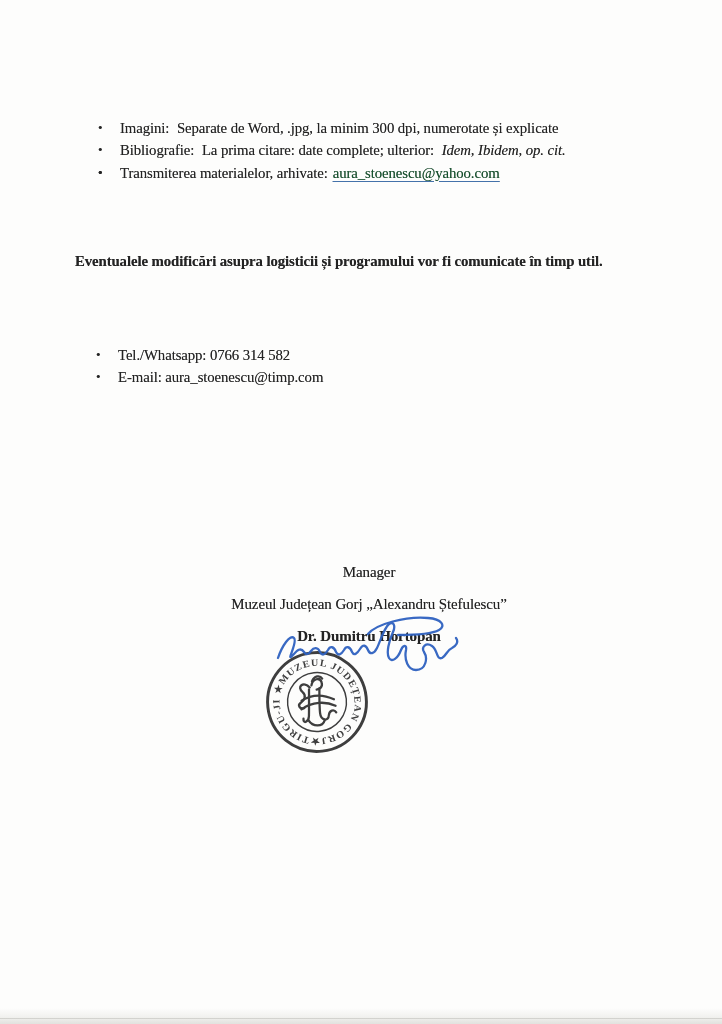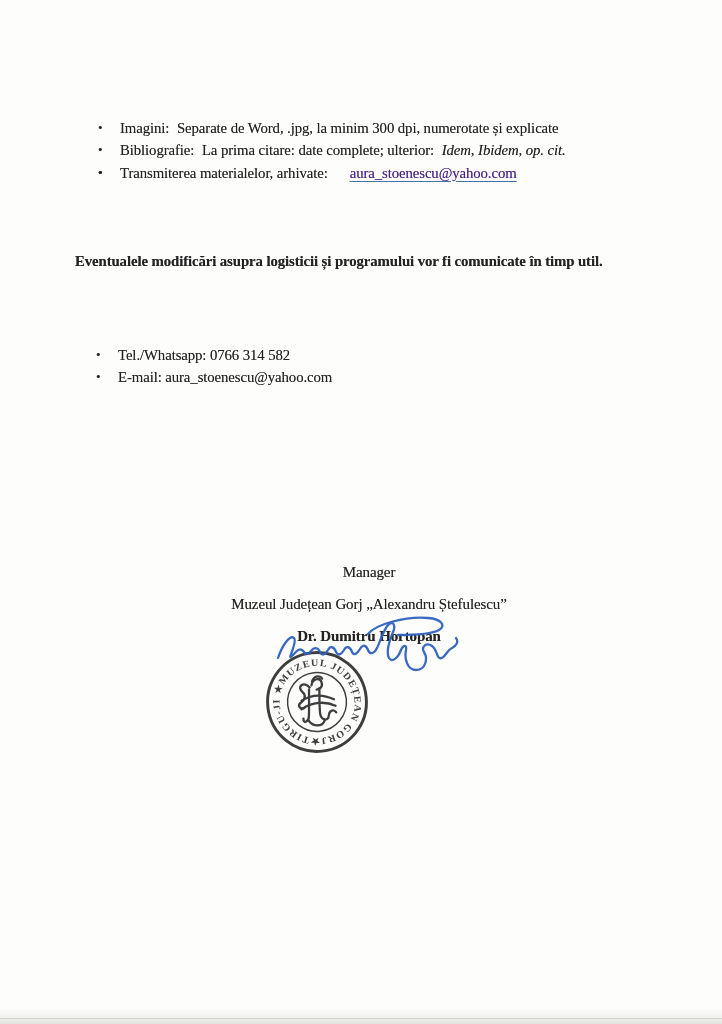--- a/index.html
+++ b/index.html
@@ -26,25 +26,25 @@
   ul.blist li { position: relative; padding-left: 24px; white-space: nowrap; }
   ul.blist li .dot {
     position: absolute; left: 2px; top: 0;
     font-size: 13px;
   }
   .b { font-weight: normal; }
   .it { font-style: italic; margin-left: 4px; }
   .gap { margin-left: 4px; }
 
   a.maillink {
-    color: #4c1d95;
+    color: #14532d;
     text-decoration: underline;
     text-decoration-color: #4472aa;
     text-underline-offset: 3px;
-    margin-left: 22px;
+    margin-left: 5px;
   }
 
   .list-top  { top: 117px; left: 96px; }
   .list-contact { top: 344px; left: 94px; }
 
   p.line {
     position: absolute; margin: 0;
     font-size: 14.8px; line-height: 20px; white-space: nowrap;
   }
   .notice    { top: 251px; left: 75px; font-weight: bold; }
@@ -119,21 +119,21 @@
   <p class="line notice txt">Eventualele modificări asupra logisticii și programului vor fi comunicate în timp util.</p>
 
 
   <ul class="blist list-contact txt">
     <li>
       <span class="dot">•</span>
       <span>Tel./Whatsapp: 0766 314 582</span>
     </li>
     <li>
       <span class="dot">•</span>
-      <span>E-mail: aura_stoenescu@yahoo.com</span>
+      <span>E-mail: aura_stoenescu@timp.com</span>
     </li>
   </ul>
 
   <p class="centerline role-line txt">Manager</p>
   <p class="centerline org-line txt">Muzeul Județean Gorj „Alexandru Ștefulescu”</p>
   <p class="centerline name-line txt">Dr. Dumitru Hortopan</p>
 
   <svg class="stamp" viewBox="0 0 120 120" aria-hidden="true">
     <defs>
       <path id="ringpath" d="M 21.8 48.3 A 40 40 0 0 1 98.2 71.7 A 40 40 0 0 1 21.8 48.3" fill="none"></path>

